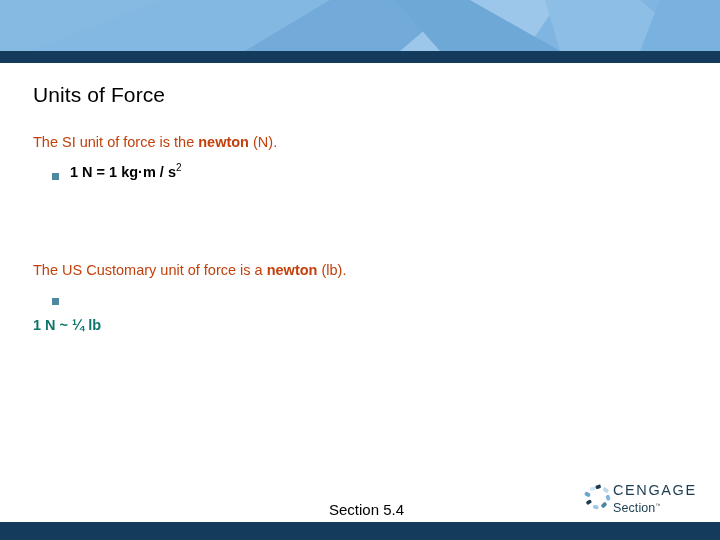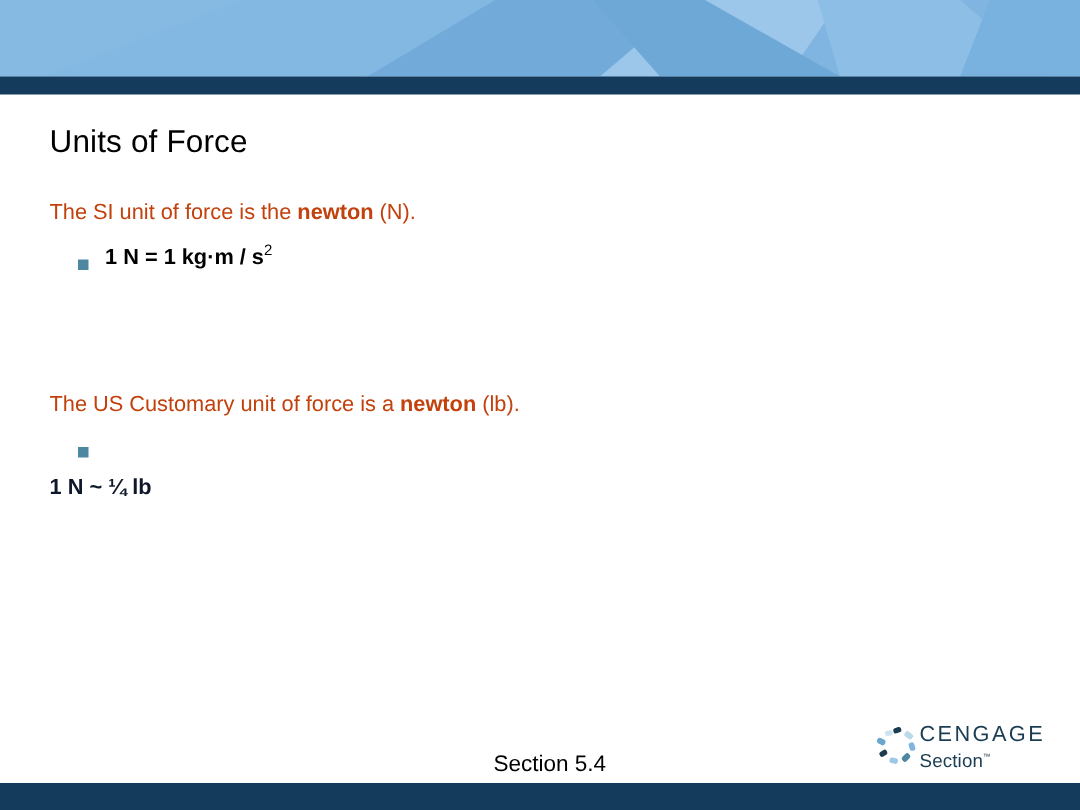--- a/index.html
+++ b/index.html
@@ -107,21 +107,21 @@
     line-height: 0;
   }
 
   .gap-1 { height: 77px; }
   .gap-2 { height: 10px; }
   .gap-3 { height: 10px; }
 
   .note-line {
     font-size: 14.5px;
     font-weight: bold;
-    color: #0f172a;
+    color: #0f766e;
     line-height: 20px;
     margin: 0;
     white-space: nowrap;
   }
 
   
   .section-label {
     position: absolute;
     left: 329px;
     top: 501px;

